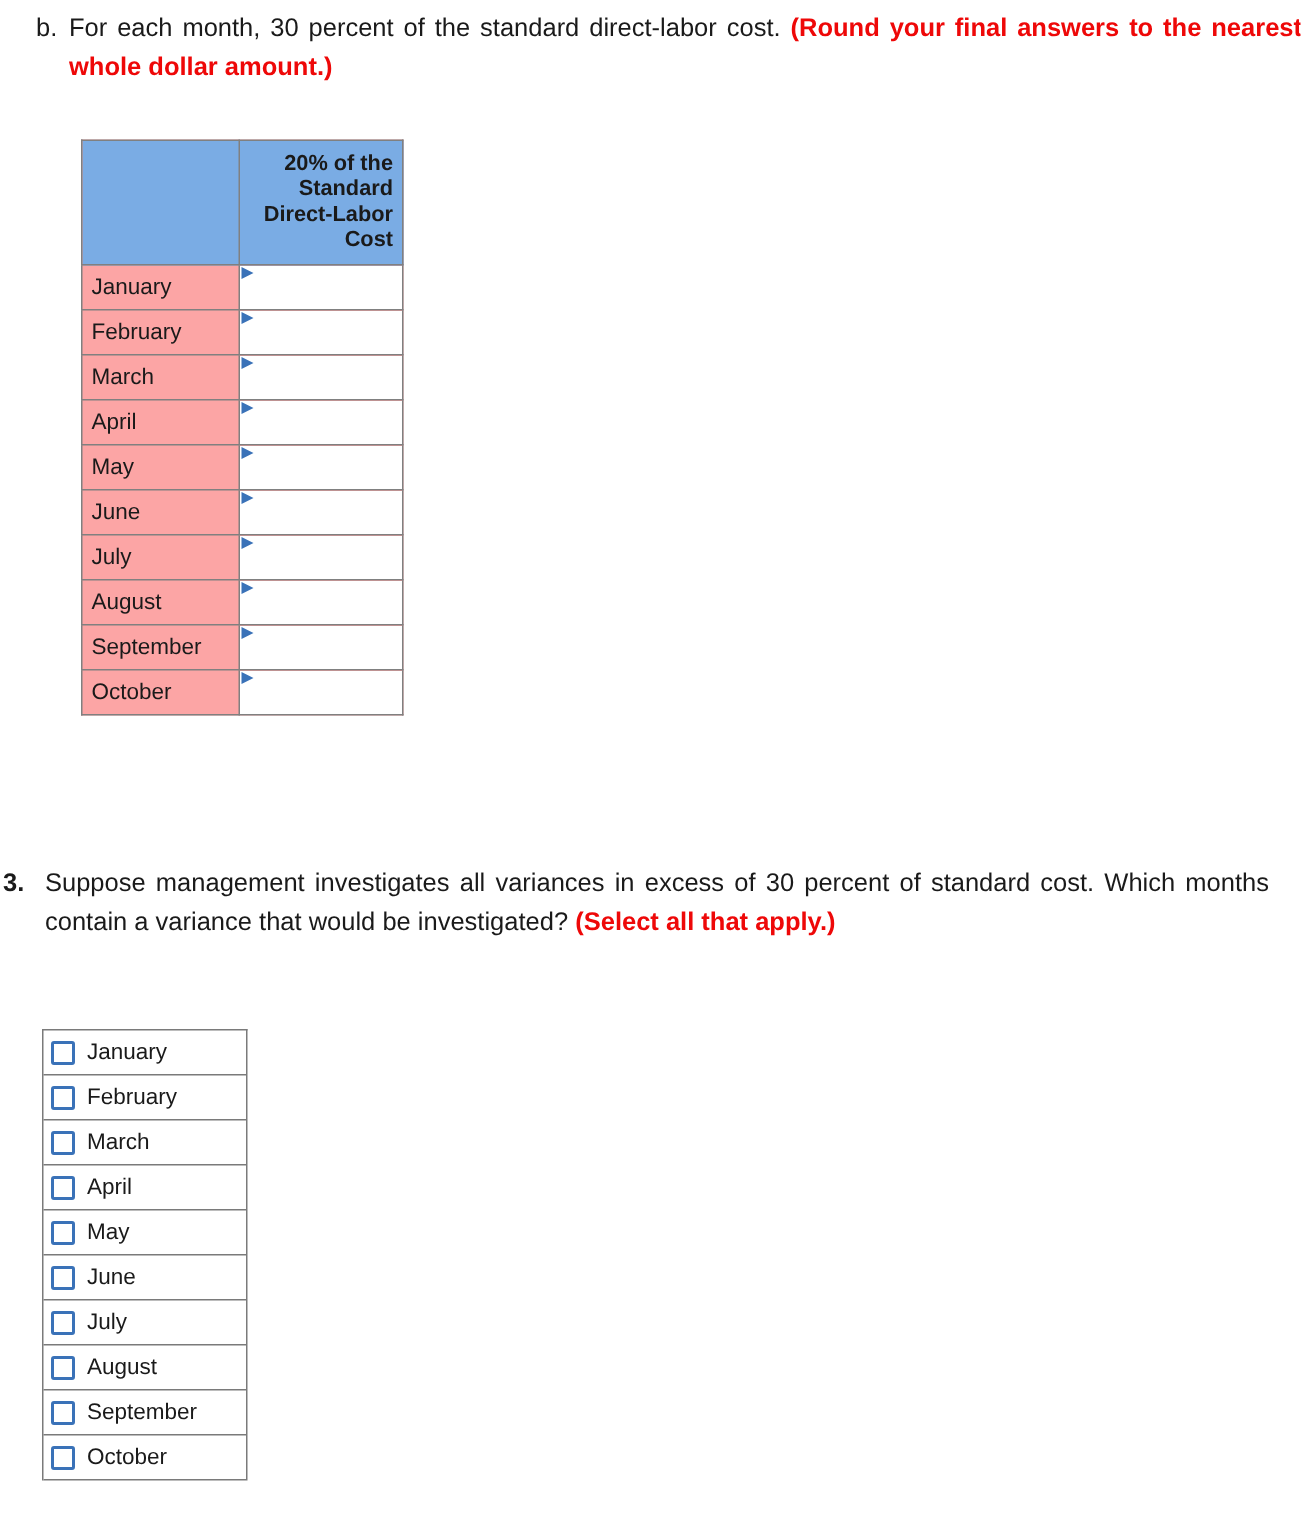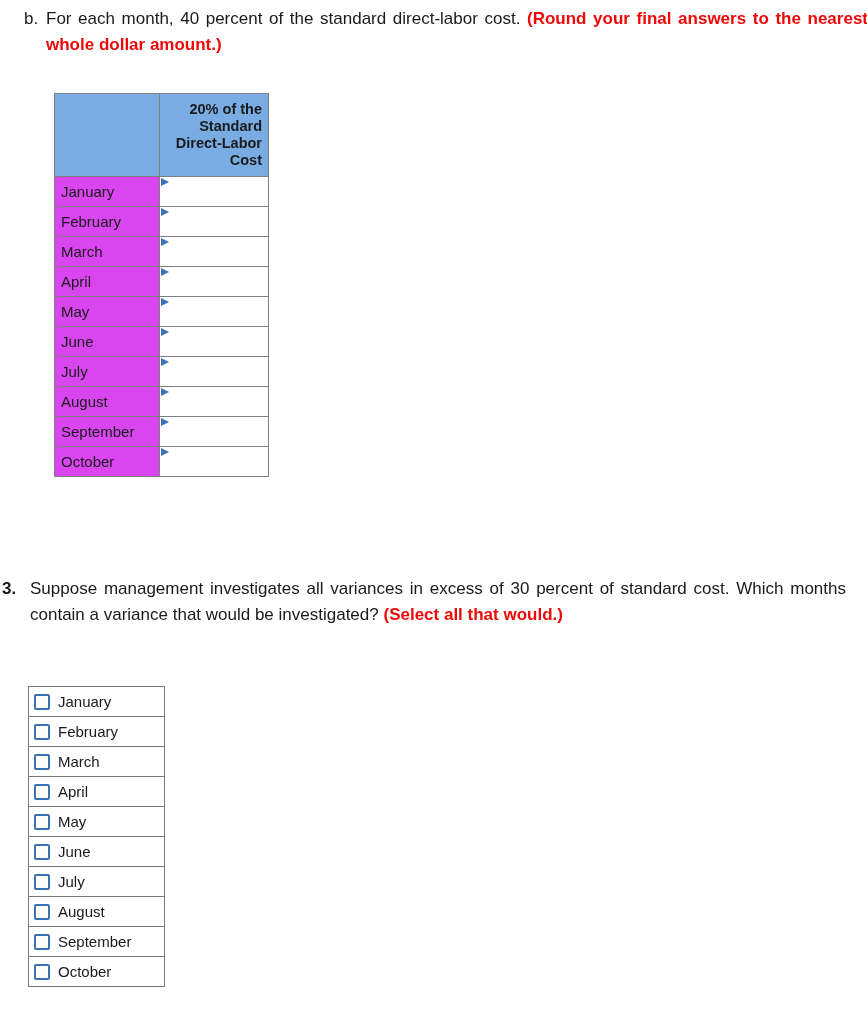--- a/index.html
+++ b/index.html
@@ -56,21 +56,21 @@
   }
   #question-3 .q-marker { width: 28px; padding-left: 2px; }
 
   
   .entry-table {
     position: absolute;
     left: 54px;
     top: 93px;
     border-collapse: collapse;
     table-layout: fixed;
-    background: #d946ef;
+    background: #fca5a5;
   }
   .entry-table td, .entry-table th {
     border: 1px solid #808080;
     padding: 0;
     margin: 0;
   }
   .entry-table .col-label { width: 105px; }
   .entry-table .col-value { width: 109px; }
 
   .entry-table thead th {
@@ -148,21 +148,21 @@
     color: #1a1a1a;
     white-space: nowrap;
   }
 </style>
 </head>
 <body>
 
 <div class="question" id="question-b">
   <div class="q-marker">b.</div>
   <div class="q-body">
-    <span>For each month, 40 percent of the standard direct-labor cost.</span>
+    <span>For each month, 30 percent of the standard direct-labor cost.</span>
     <span class="red">(Round your final answers to the nearest whole dollar amount.)</span>
   </div>
 </div>
 
 <table class="entry-table">
   <colgroup>
     <col class="col-label">
     <col class="col-value">
   </colgroup>
   <thead>
@@ -213,21 +213,21 @@
         <td class="month-cell">October</td>
         <td class="value-cell"><span class="tri-marker"></span><span></span></td>
       </tr>
     </tbody>
 </table>
 
 <div class="question" id="question-3">
   <div class="q-marker bold">3.</div>
   <div class="q-body">
     <span>Suppose management investigates all variances in excess of 30 percent of standard cost. Which months contain a variance that would be investigated?</span>
-    <span class="red">(Select all that would.)</span>
+    <span class="red">(Select all that apply.)</span>
   </div>
 </div>
 
 <div class="check-list" id="checkbox-list">
 
 <div class="check-row">
       <span class="checkbox"></span>
       <span class="check-label">January</span>
     </div>
     <div class="check-row">

